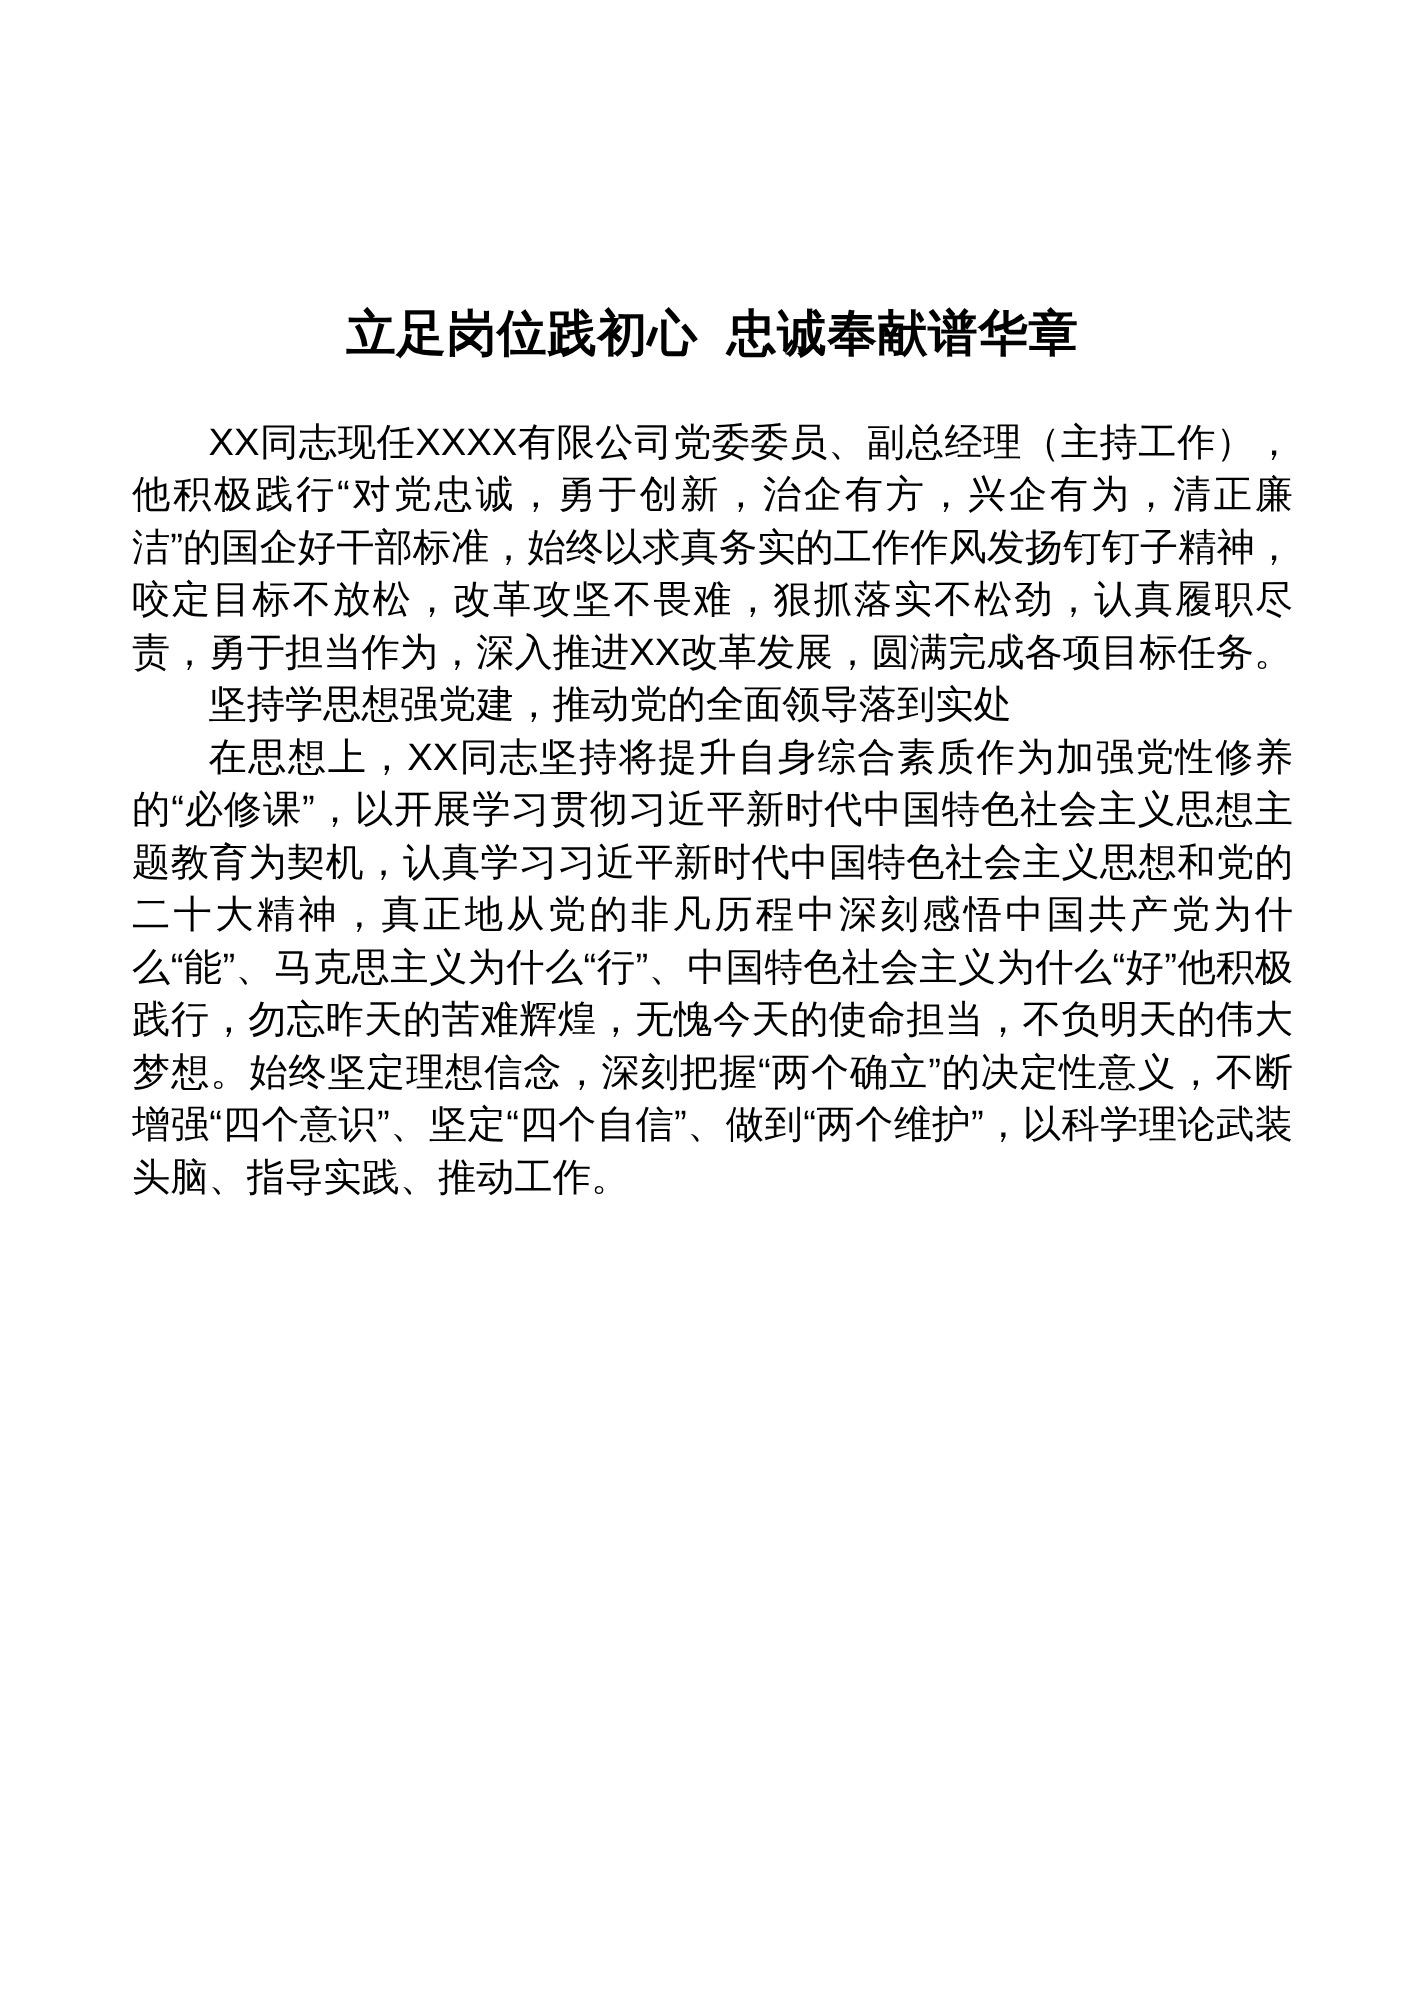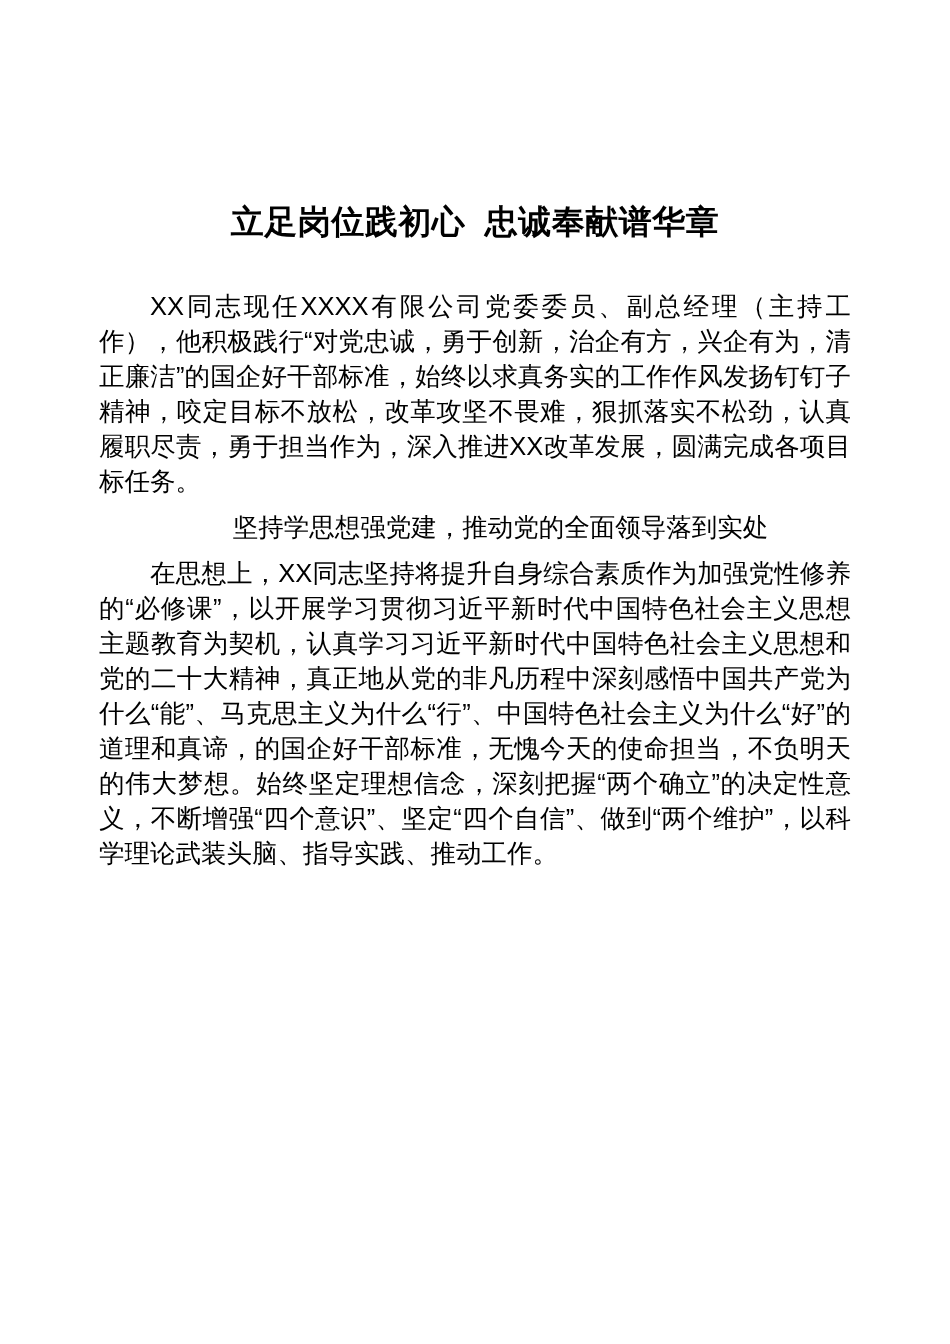--- a/index.html
+++ b/index.html
@@ -28,39 +28,39 @@
     line-height: 44px;
     white-space: pre;
   }
   .body-block {
     position: absolute;
     left: 88px;
     top: 278px;
     width: 774px;
   }
   .para {
-    margin: 11px;
+    margin: 0;
     font-size: 25.5px;
     line-height: 35px;
     text-align: justify;
     text-justify: inter-ideograph;
     text-indent: 51px;
     letter-spacing: 0px;
     word-break: break-all;
   }
   .para.section-head {
-    text-align: center;
+    text-align: left;
   }
 </style>
 </head>
 <body>
 
 <div class="page">
 
   <h1 class="doc-title">立足岗位践初心  忠诚奉献谱华章</h1>
 
   <div class="body-block">
     <p class="para">XX同志现任XXXX有限公司党委委员、副总经理（主持工作），他积极践行“对党忠诚，勇于创新，治企有方，兴企有为，清正廉洁”的国企好干部标准，始终以求真务实的工作作风发扬钉钉子精神，咬定目标不放松，改革攻坚不畏难，狠抓落实不松劲，认真履职尽责，勇于担当作为，深入推进XX改革发展，圆满完成各项目标任务。</p>
     <p class="para section-head">坚持学思想强党建，推动党的全面领导落到实处</p>
-    <p class="para">在思想上，XX同志坚持将提升自身综合素质作为加强党性修养的“必修课”，以开展学习贯彻习近平新时代中国特色社会主义思想主题教育为契机，认真学习习近平新时代中国特色社会主义思想和党的二十大精神，真正地从党的非凡历程中深刻感悟中国共产党为什么“能”、马克思主义为什么“行”、中国特色社会主义为什么“好”的道理和真谛，的国企好干部标准，无愧今天的使命担当，不负明天的伟大梦想。始终坚定理想信念，深刻把握“两个确立”的决定性意义，不断增强“四个意识”、坚定“四个自信”、做到“两个维护”，以科学理论武装头脑、指导实践、推动工作。</p>
+    <p class="para">在思想上，XX同志坚持将提升自身综合素质作为加强党性修养的“必修课”，以开展学习贯彻习近平新时代中国特色社会主义思想主题教育为契机，认真学习习近平新时代中国特色社会主义思想和党的二十大精神，真正地从党的非凡历程中深刻感悟中国共产党为什么“能”、马克思主义为什么“行”、中国特色社会主义为什么“好”他积极践行，勿忘昨天的苦难辉煌，无愧今天的使命担当，不负明天的伟大梦想。始终坚定理想信念，深刻把握“两个确立”的决定性意义，不断增强“四个意识”、坚定“四个自信”、做到“两个维护”，以科学理论武装头脑、指导实践、推动工作。</p>
   </div>
 
 </div>
 
 </body></html>

